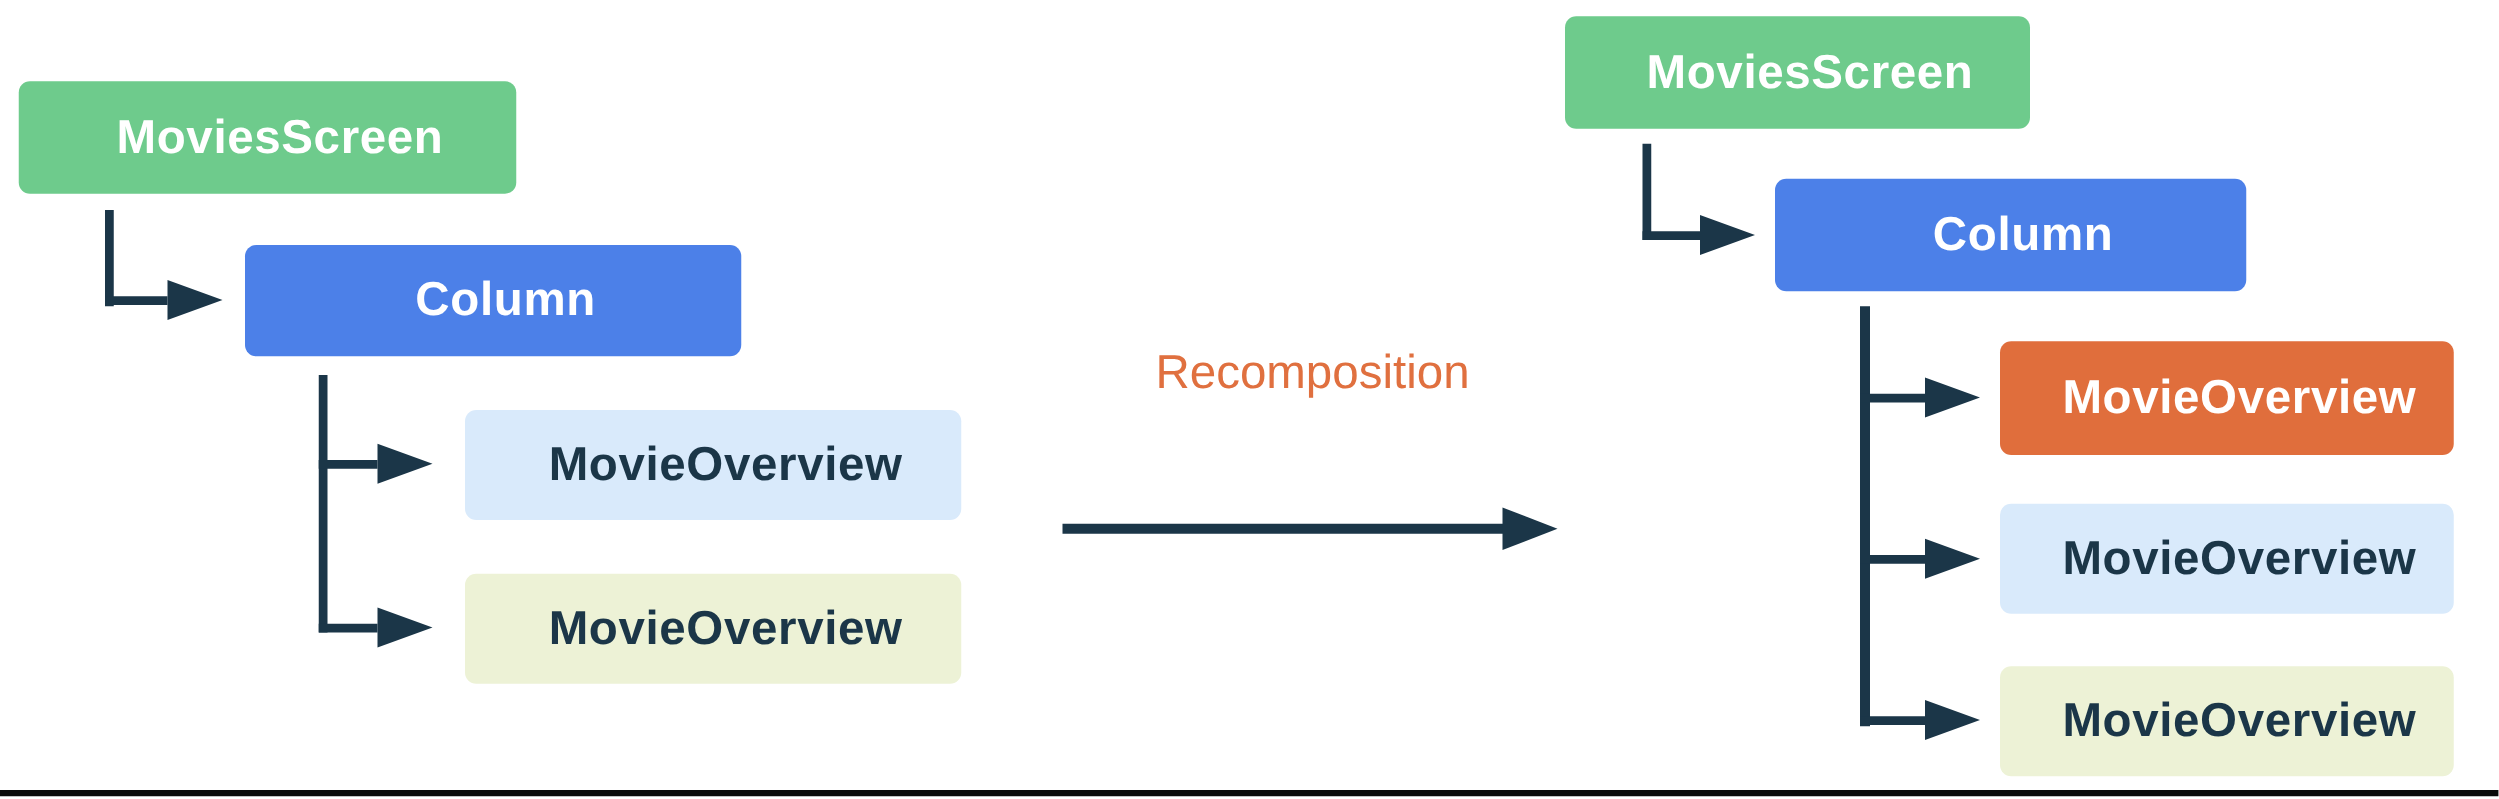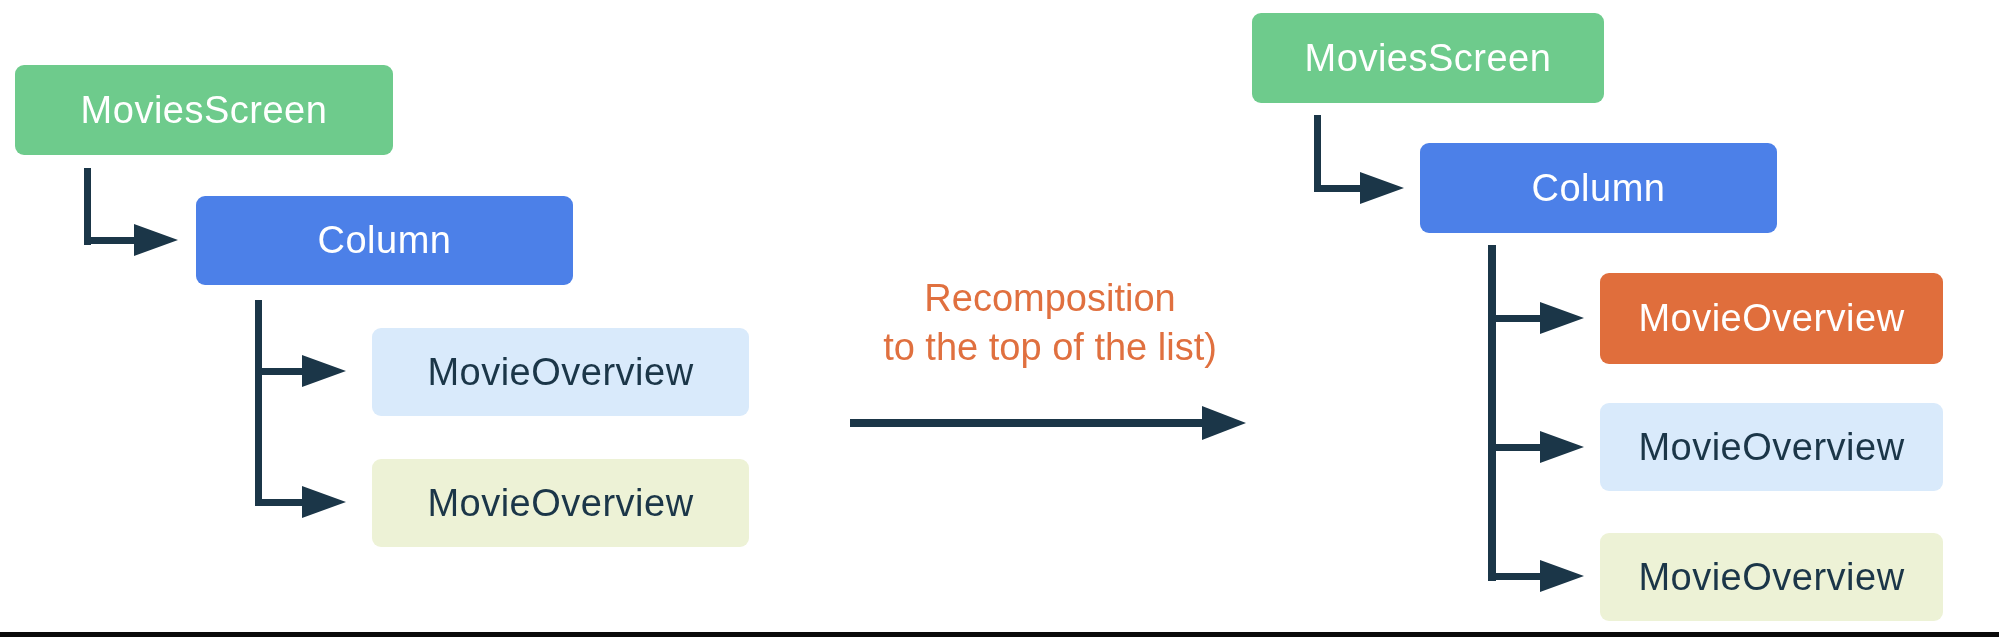--- a/index.html
+++ b/index.html
@@ -13,23 +13,24 @@
   }
 
   
   .node {
     position: absolute;
     border-radius: 9px;
     display: flex;
     align-items: center;
     justify-content: center;
     font-size: 38px;
-    font-weight: 400;
+    font-weight: 700;
     letter-spacing: 0.5px;
     white-space: nowrap;
+    padding-left: 20px;
   }
   .node.light-text { color: var(--text-on-dark, #ffffff); }
   .node.dark-text  { color: var(--text-on-light, #1b3648); }
 
   
   .seg {
     position: absolute;
     background: var(--connector, #1b3648);
   }
   .arrowhead {
@@ -91,21 +92,20 @@
     <div class="arrowhead" style="left:302px; top:355px;"></div>
     <div class="node dark-text" style="left: 372px; top: 328px; width: 377px; height: 88px; background: rgb(217, 234, 251);">MovieOverview</div>
 
     <div class="seg" style="left:255px; top:499px; width:47px; height:7px;"></div>
     <div class="arrowhead" style="left:302px; top:486px;"></div>
     <div class="node dark-text" style="left: 372px; top: 459px; width: 377px; height: 88px; background: rgb(237, 242, 214);">MovieOverview</div>
   </div>
 
   <div class="caption">
     <div>Recomposition</div>
-    <div>to the top of the list)</div>
   </div>
 
   <div>
     <div class="seg" style="left:850px; top:419px; width:355px; height:8px;"></div>
     <div class="arrowhead big" style="left:1202px; top:406px;"></div>
   </div>
 
   <div>
 
     <div class="node light-text" style="left: 1252px; top: 13px; width: 352px; height: 90px; background: rgb(110, 203, 140);">MoviesScreen</div>

